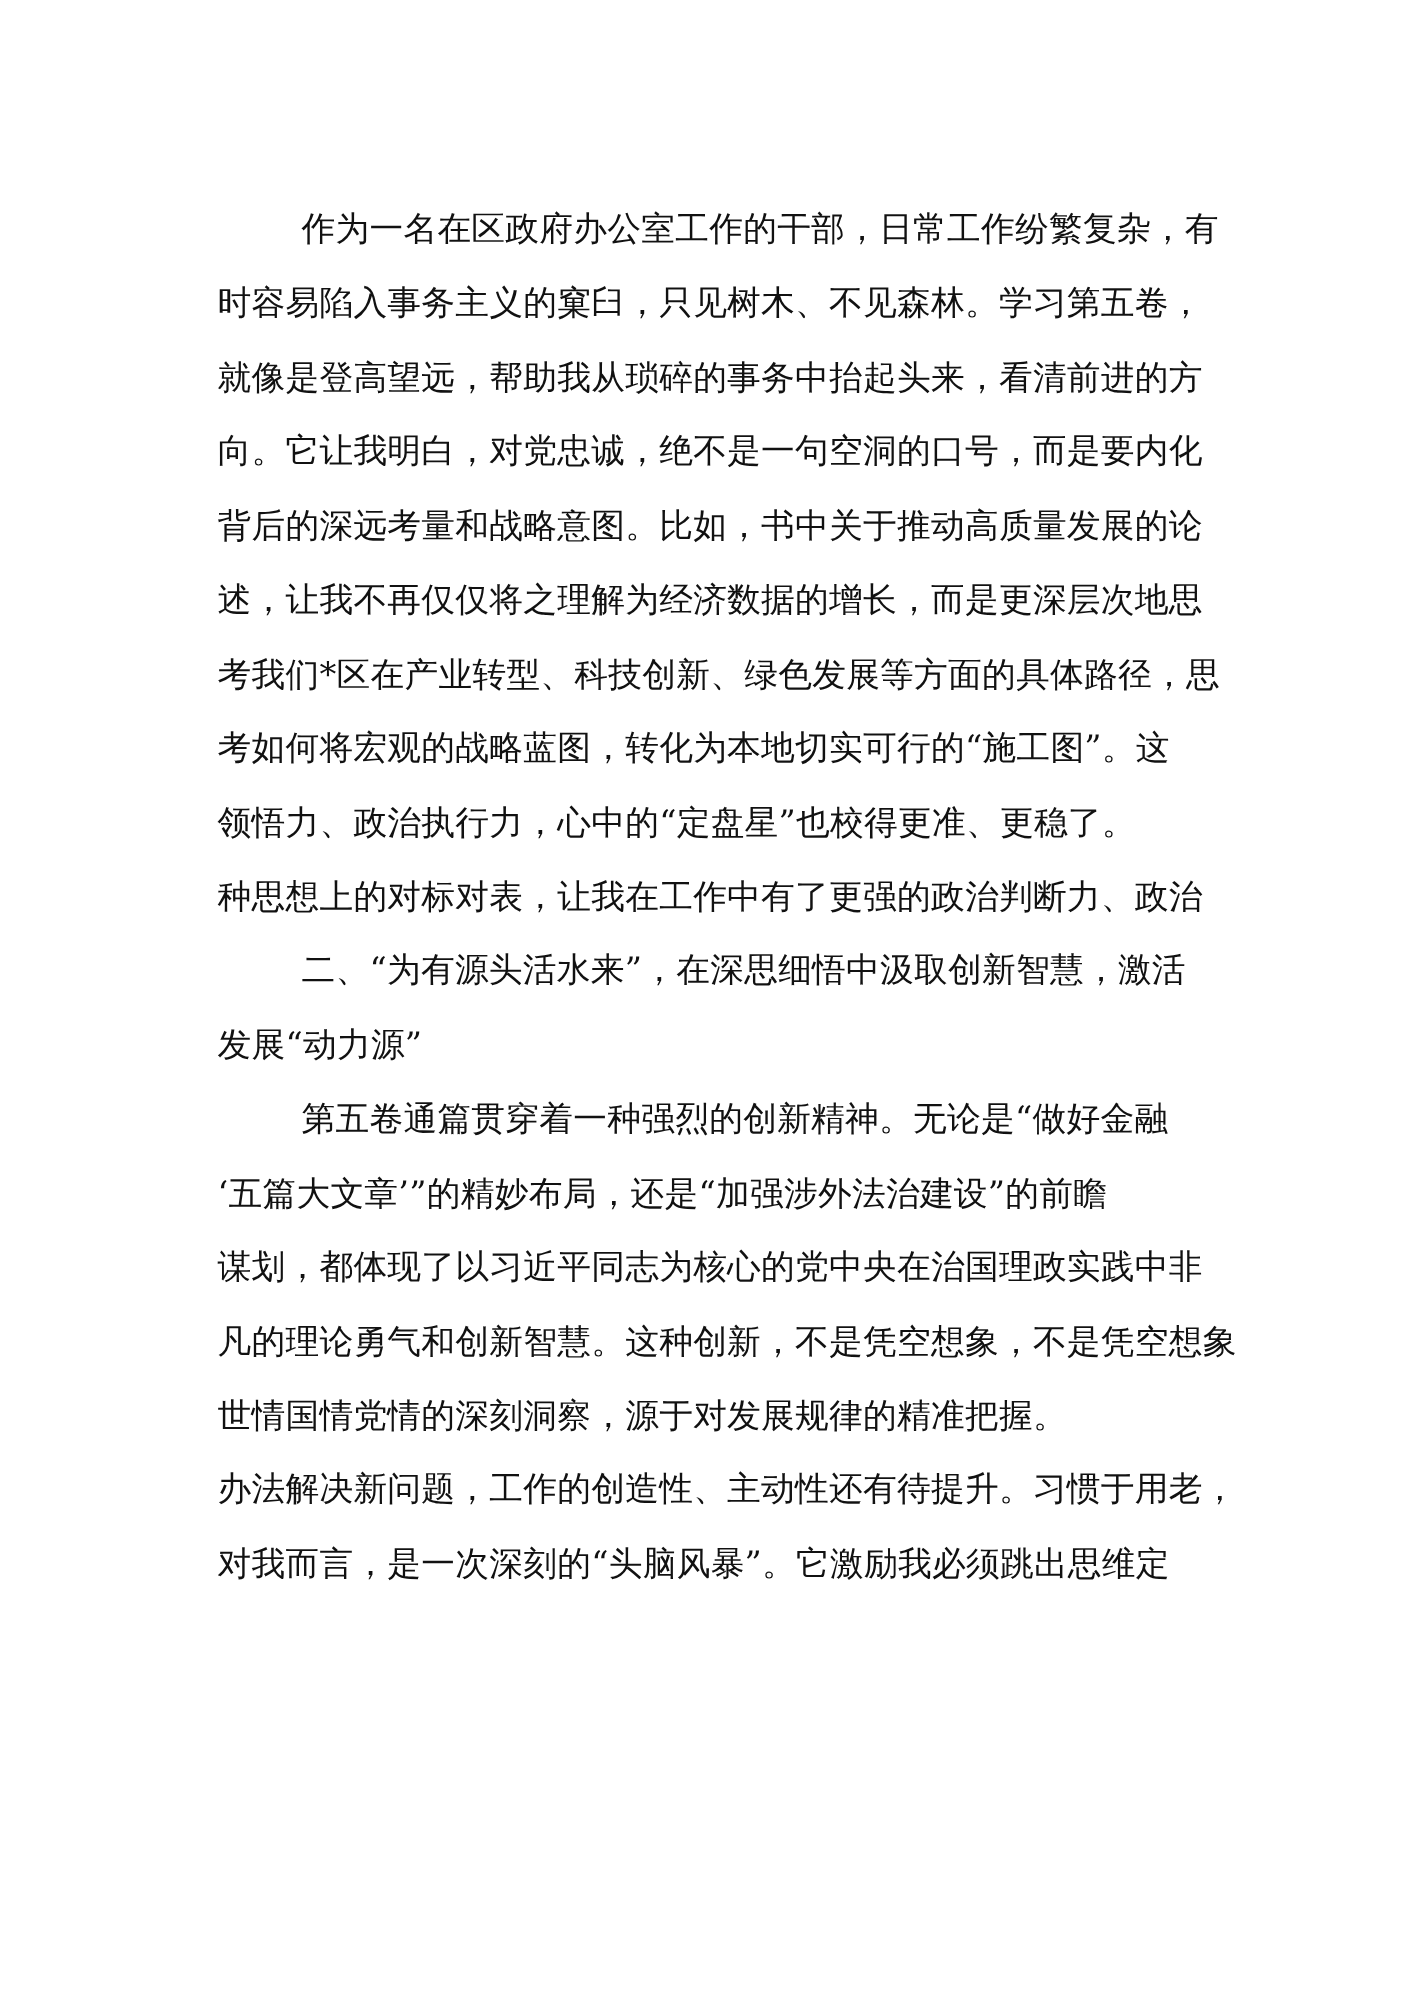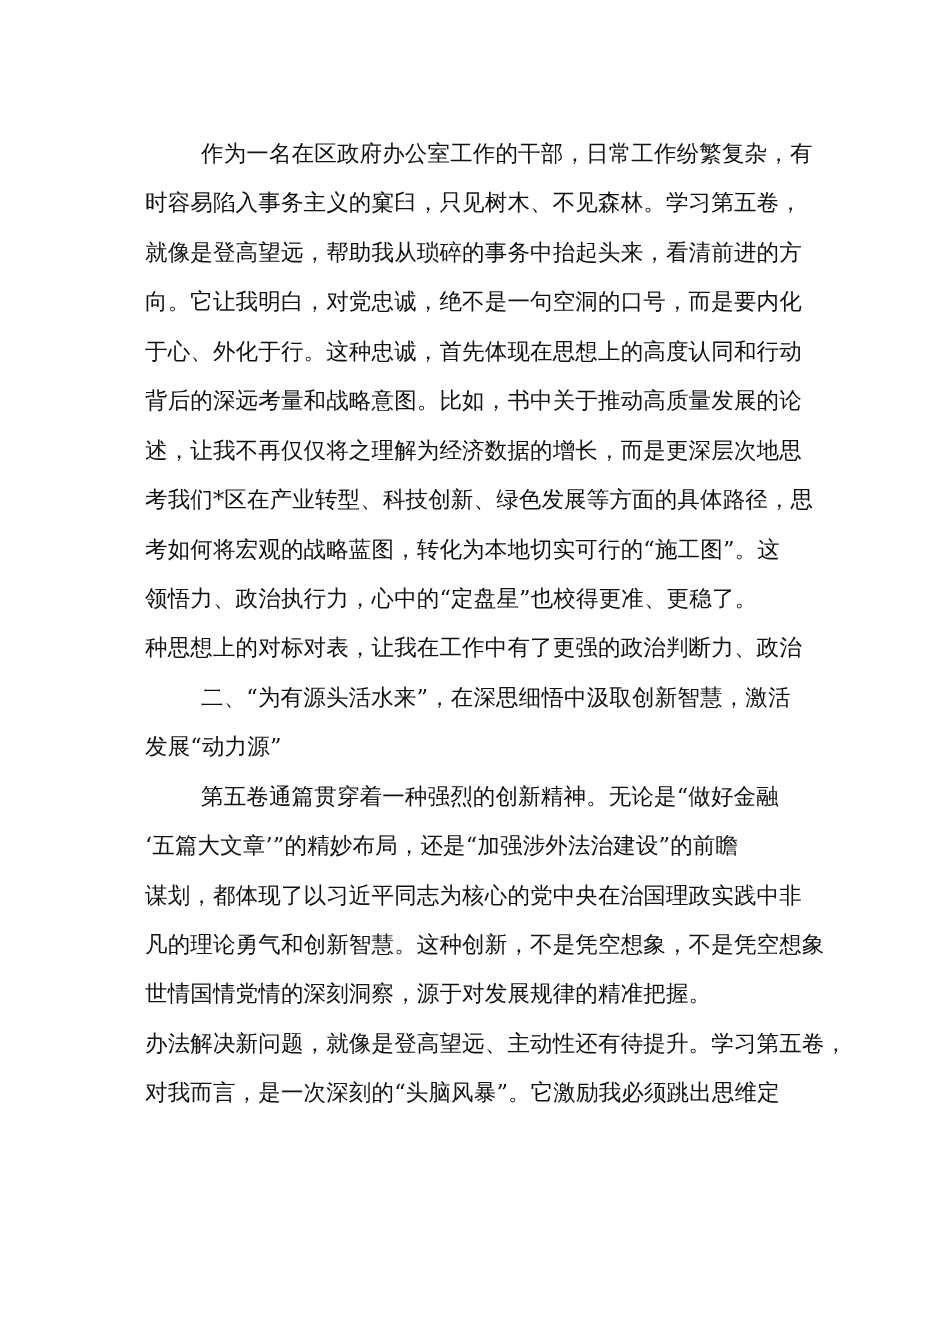--- a/index.html
+++ b/index.html
@@ -44,21 +44,20 @@
 <body>
 
 <div class="page">
   <div class="body-text">
 
     <div>
       <div class="line indent">作为一名在区政府办公室工作的干部，日常工作纷繁复杂，有</div>
       <div class="line">时容易陷入事务主义的窠臼，只见树木、不见森林。学习第五卷，</div>
       <div class="line">就像是登高望远，帮助我从琐碎的事务中抬起头来，看清前进的方</div>
       <div class="line">向。它让我明白，对党忠诚，绝不是一句空洞的口号，而是要内化</div>
-      <div class="line">于心、外化于行。这种忠诚，首先体现在思想上的高度认同和行动</div>
       <div class="line">背后的深远考量和战略意图。比如，书中关于推动高质量发展的论</div>
       <div class="line">述，让我不再仅仅将之理解为经济数据的增长，而是更深层次地思</div>
       <div class="line">考我们*区在产业转型、科技创新、绿色发展等方面的具体路径，思</div>
       <div class="line">考如何将宏观的战略蓝图，转化为本地切实可行的“施工图”。这</div>
       <div class="line">领悟力、政治执行力，心中的“定盘星”也校得更准、更稳了。</div>
       <div class="line">种思想上的对标对表，让我在工作中有了更强的政治判断力、政治</div>
     </div>
 
     <div>
       <div class="line indent">二、“为有源头活水来”，在深思细悟中汲取创新智慧，激活</div>
@@ -67,18 +66,18 @@
 
     <div>
       <div class="line indent">第五卷通篇贯穿着一种强烈的创新精神。无论是“做好金融</div>
       <div class="line">‘五篇大文章’”的精妙布局，还是“加强涉外法治建设”的前瞻</div>
       <div class="line">谋划，都体现了以习近平同志为核心的党中央在治国理政实践中非</div>
       <div class="line">凡的理论勇气和创新智慧。这种创新，不是凭空想象，不是凭空想象</div>
       <div class="line">世情国情党情的深刻洞察，源于对发展规律的精准把握。</div>
     </div>
 
     <div>
-      <div class="line">办法解决新问题，就像是登高望远、主动性还有待提升。学习第五卷，</div>
+      <div class="line">办法解决新问题，工作的创造性、主动性还有待提升。习惯于用老，</div>
       <div class="line">对我而言，是一次深刻的“头脑风暴”。它激励我必须跳出思维定</div>
     </div>
 
   </div>
 </div>
 
 </body></html>

